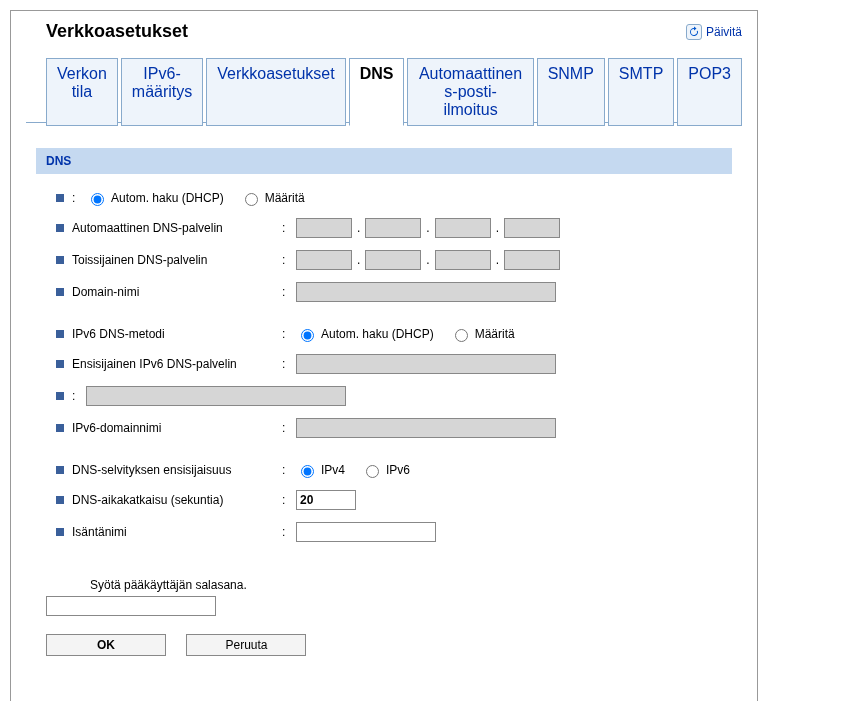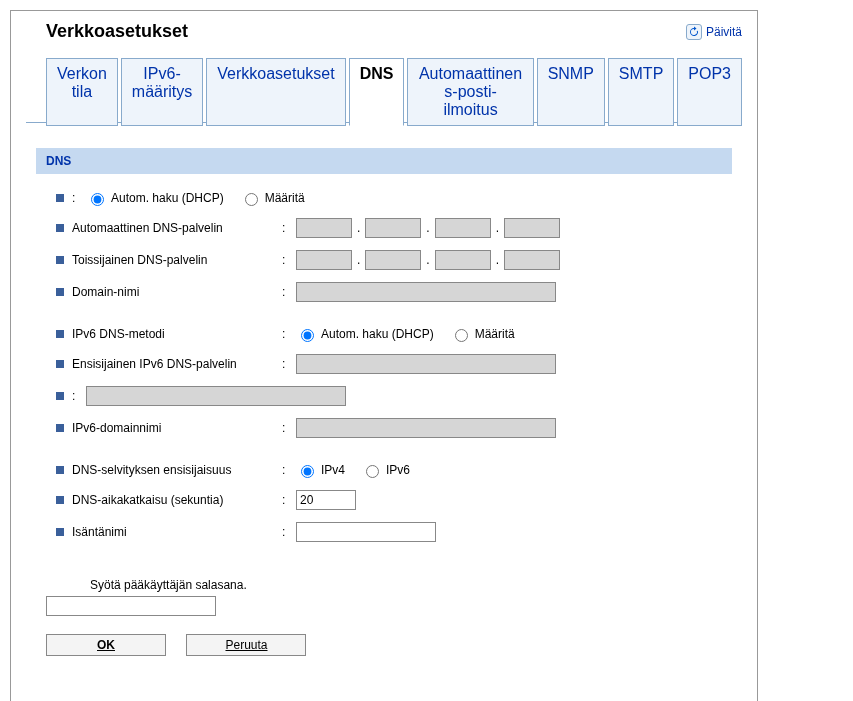--- a/index.html
+++ b/index.html
@@ -127,21 +127,21 @@
     padding: 1px 3px;
     font-size: 12px;
     background: #fff;
   }
   input.disabled {
     background: #d6d6d6;
   }
   .ip-seg { width: 56px; }
   .dot { padding: 0 1px; }
   .long-field { width: 260px; }
-  .short-field { width: 60px; }
+  .short-field { width: 60px; font-weight: bold; }
   .med-field { width: 140px; }
   .footer {
     margin-top: 30px;
     padding: 0 10px;
   }
   .footer-label {
     margin-bottom: 4px;
     margin-left: 44px;
   }
   .pw-field { width: 170px; }
@@ -151,21 +151,20 @@
     gap: 20px;
   }
   .btn {
     width: 120px;
     height: 22px;
     border: 1px solid #888;
     background: #f4f4f4;
     font-size: 12px;
     cursor: pointer;
     font-weight: bold;
-    text-decoration: underline;
   }
   .btn.cancel { font-weight: normal; padding-left: 7px; }
 </style>
 </head>
 <body>
 
 <div class="container">
 
   <div class="header">
     <div class="title">Verkkoasetukset</div>

